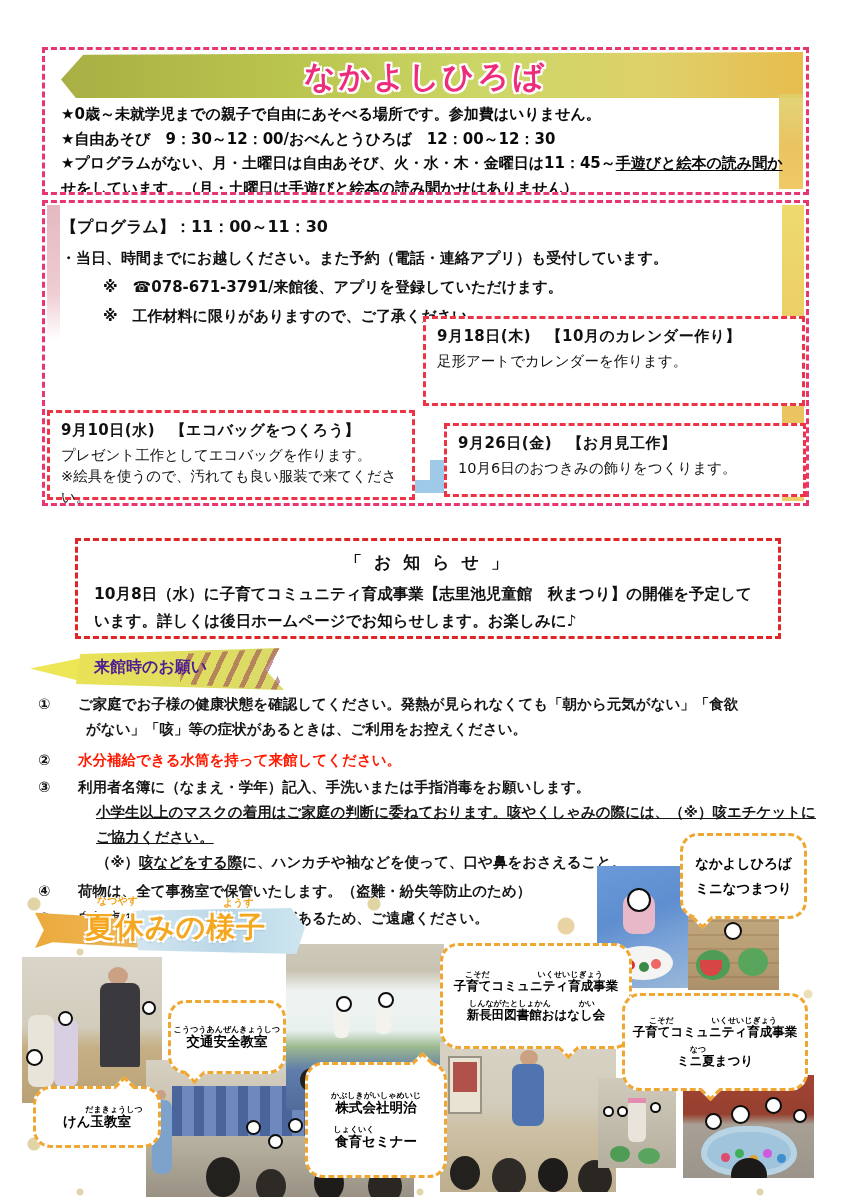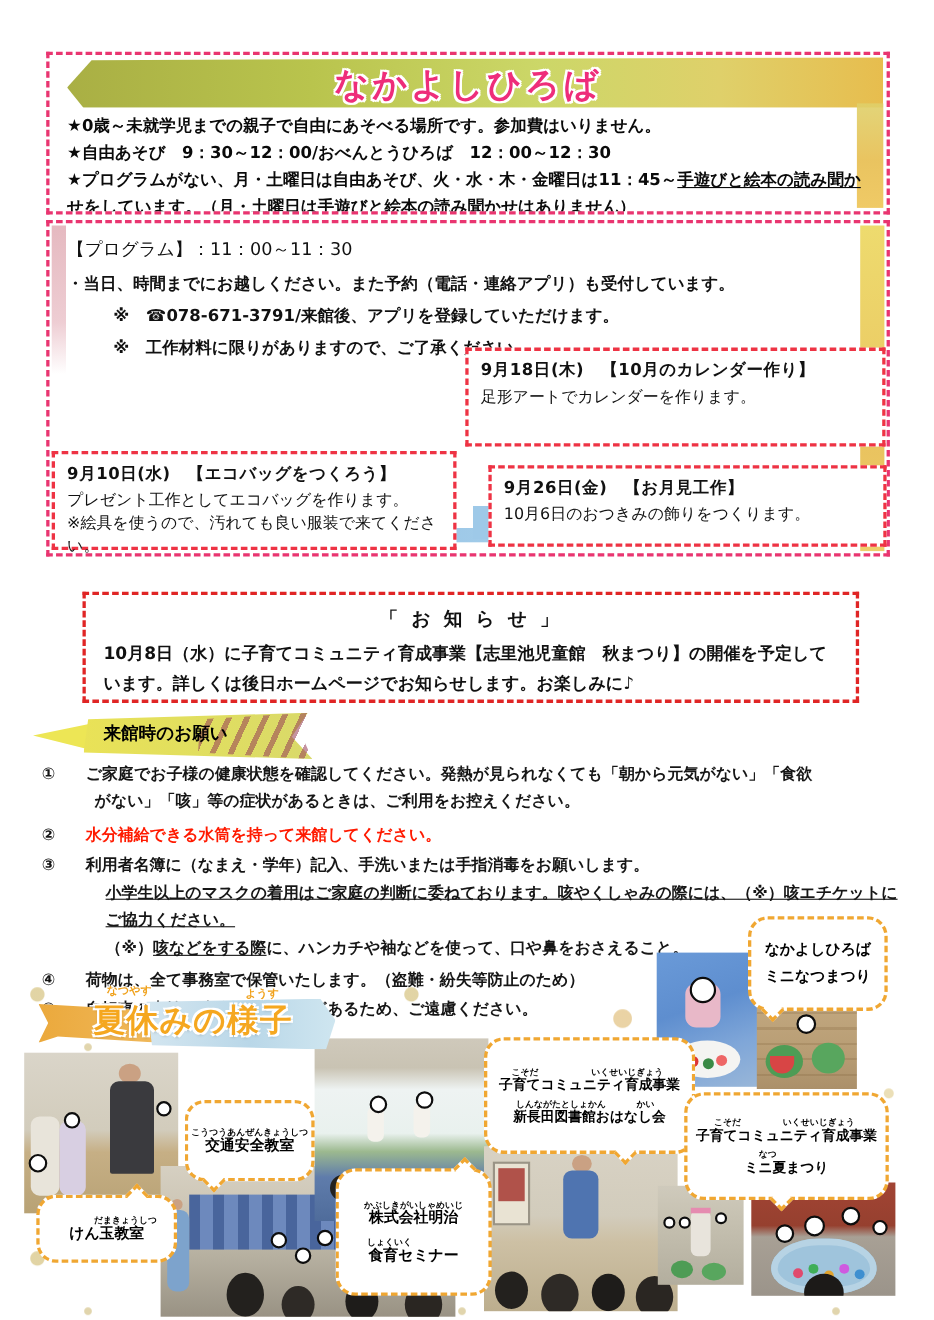--- a/index.html
+++ b/index.html
@@ -28,21 +28,21 @@
     background:linear-gradient(180deg,#ecd75e,#e7bd4e 70%,#ecc95a); opacity:.9; }
 
   .main-title { position:absolute; top:6px; left:0; right:0; text-align:center;
     font-size:31px; font-weight:bold; letter-spacing:3px; color:#ee2d7a;
     text-shadow:-2px -2px 0 #fff,2px -2px 0 #fff,-2px 2px 0 #fff,2px 2px 0 #fff,0 -2px 0 #fff,0 2px 0 #fff,-2px 0 0 #fff,2px 0 0 #fff; }
 
   .intro { position:absolute; left:16px; top:52px; width:736px;
     font-size:15px; font-weight:600; line-height:24.5px; color:#0a0a0a; }
   .uline { text-decoration:underline; text-underline-offset:2px; }
 
-  .phead { position:absolute; left:16px; top:14px; font-size:16px; font-weight:normal; }
+  .phead { position:absolute; left:16px; top:14px; font-size:16px; font-weight:bold; }
   .pline { position:absolute; left:16px; font-size:15px; font-weight:600; }
   .pnote { position:absolute; left:58px; font-size:15px; font-weight:600; }
 
   .event { position:absolute; border:3px dashed #ee3344; background:#fff;
     padding:8px 11px; z-index:2; }
   .edate { font-size:15px; font-weight:bold; margin-bottom:5px; letter-spacing:.5px; }
   .eline { font-size:14.5px; line-height:21px; color:#111; font-weight:500; }
   #ev1 { left:47px; top:314px; width:358px; height:88px; }
   #ev2 { left:423px; top:316px; width:382px; height:90px; }
   #ev3 { left:47px; top:410px; width:368px; height:90px; }
@@ -59,21 +59,21 @@
   
   #vbanner { left:30px; top:644px; width:260px; height:52px; }
   .vb-tail { position:absolute; left:0; top:12px; width:62px; height:28px; background:#ede655;
     clip-path:polygon(0 45%,100% 0,86% 55%,100% 100%); }
   .vb-main { position:absolute; left:46px; top:4px; width:208px; height:42px;
     background:linear-gradient(90deg,#e9e257 0%,#e0de60 55%,#d9d96a 100%);
     clip-path:polygon(2% 14%,98% 0%,91% 52%,100% 100%,0% 86%); }
   .vb-stripes { position:absolute; left:150px; top:4px; width:104px; height:42px;
     background:repeating-linear-gradient(115deg,transparent 0 10px,rgba(150,60,85,.55) 10px 15px);
     clip-path:polygon(2% 14%,98% 0%,91% 52%,100% 100%,0% 86%); }
-  .vb-text { position:absolute; left:64px; top:13px; font-size:16px; font-weight:bold; color:#000000; }
+  .vb-text { position:absolute; left:64px; top:13px; font-size:16px; font-weight:bold; color:#4c1d95; }
 
   #vlist { position:absolute; left:30px; top:692px; width:812px; font-size:14.5px; color:#161616; }
   .vrow { display:flex; align-items:flex-start; }
   .vnum { flex:none; width:48px; padding-left:8px; line-height:25px; font-weight:600; }
   .vtext { flex:1; line-height:25px; font-weight:600; }
   .vsub { padding-left:66px; line-height:25px; font-weight:600; }
   .red { color:#ff1a00; }
   .mb6 { margin-bottom:6px; } .mb2 { margin-bottom:2px; }
   .indent8 { padding-left:8px; }
 

